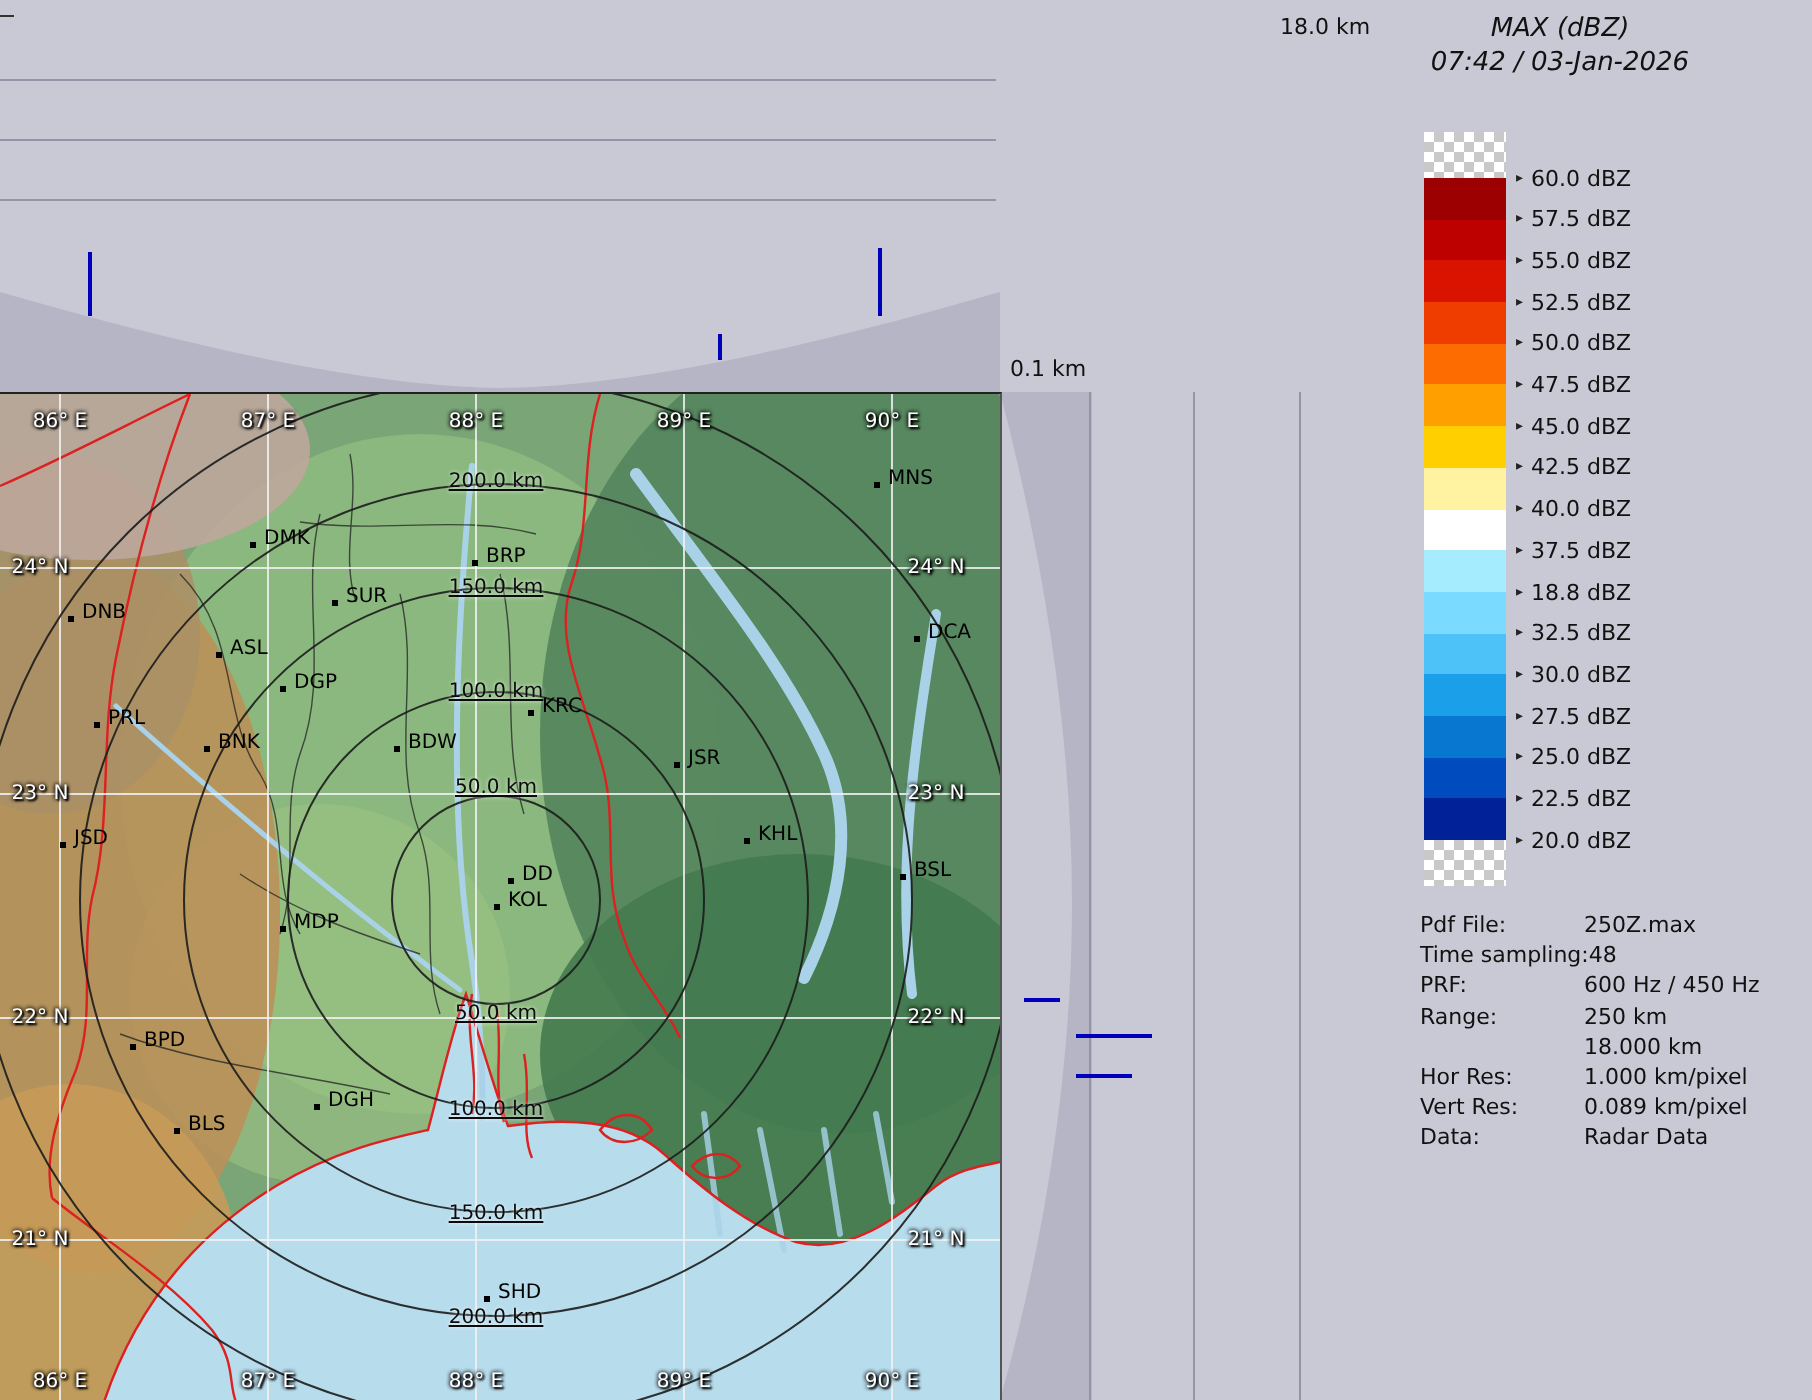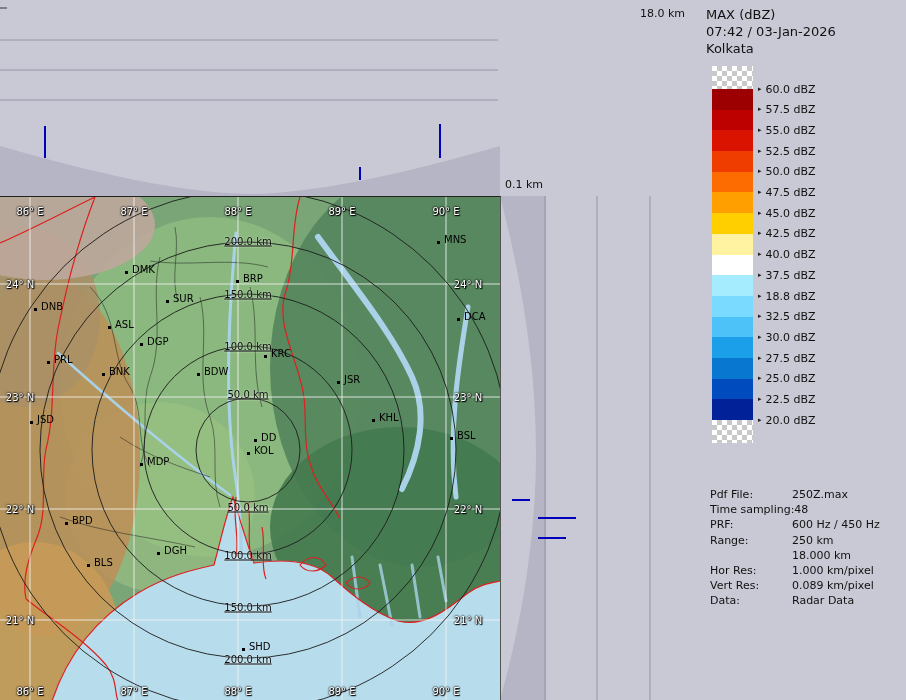--- a/index.html
+++ b/index.html
@@ -30,42 +30,42 @@
   .ring-label{
     position:absolute;font-size:10px;color:#0b0b0b;white-space:nowrap;
     transform:translate(-50%,-50%);
     text-shadow:0 0 2px rgba(255,255,255,.75);
     text-decoration:underline;
   }
   .city{position:absolute;width:0;height:0;}
   .city .dot{position:absolute;left:0;top:0;width:3px;height:3px;background:#000;}
   .city .code{position:absolute;left:7px;top:-7px;font-size:10px;color:#000;white-space:nowrap;}
   
-  .header{position:absolute;left:706px;top:6px;width:200px;}
+  .header{position:absolute;left:680px;top:6px;width:200px;text-align:center;font-style:italic;}
   .header div{font-size:13px;line-height:17px;}
   
   .h-max{position:absolute;left:640px;top:7px;font-size:11px;}
   .h-min{position:absolute;left:505px;top:178px;font-size:11px;}
   
   .legend{position:absolute;left:712px;top:66px;}
   .legend-col{width:41px;}
   .band{width:41px;height:20.7px;}
   .checker{
     width:41px;height:23px;background-color:#ffffff;
     background-image:conic-gradient(#c9c9c9 90deg,#ffffff 90deg 180deg,#c9c9c9 180deg 270deg,#ffffff 270deg);
     background-size:10px 10px;
   }
   .legend-labels{position:absolute;left:758px;top:66px;width:140px;height:400px;}
   .leg-label{
     position:absolute;left:0;font-size:11px;color:#111;white-space:nowrap;
     display:flex;align-items:center;gap:4px;height:13px;
   }
   .leg-label .tick{font-size:7px;line-height:7px;color:#222;}
   
-  .meta{position:absolute;left:710px;top:455px;font-size:11px;margin-top:32px;}
+  .meta{position:absolute;left:710px;top:455px;font-size:11px;}
   .meta .row{display:flex;line-height:15.2px;}
   .meta .lab{min-width:82px;white-space:nowrap;}
   .meta .val{white-space:nowrap;}
   .meta .footer{margin-top:9px;line-height:15px;}
 </style>
 </head>
 <body>
 
 <div class="root" data-name="radar-display-window">
 
@@ -275,21 +275,20 @@
         <div class="city" data-name="city-marker-shd" style="left: 242px; top: 451px;">
           <span class="dot" data-name="city-dot-icon"></span>
           <span class="code" data-name="city-code">SHD</span>
         </div>
       </div>
   </div>
 
   <div class="header" data-name="product-header">
     <div data-name="product-name">MAX (dBZ)</div>
     <div data-name="product-datetime">07:42 / 03-Jan-2026</div>
-    <div data-name="station-name">Kolkata</div>
   </div>
 
   <div class="h-max" data-name="height-max-label">18.0 km</div>
   <div class="h-min" data-name="height-min-label">0.1 km</div>
 
   <div class="legend" data-name="dbz-color-legend">
     <div class="legend-col">
       <div class="checker" data-name="legend-transparent-above"></div>
       <div data-name="legend-band-column">
           <div class="band" data-name="legend-band" style="background: rgb(156, 0, 0);"></div>

